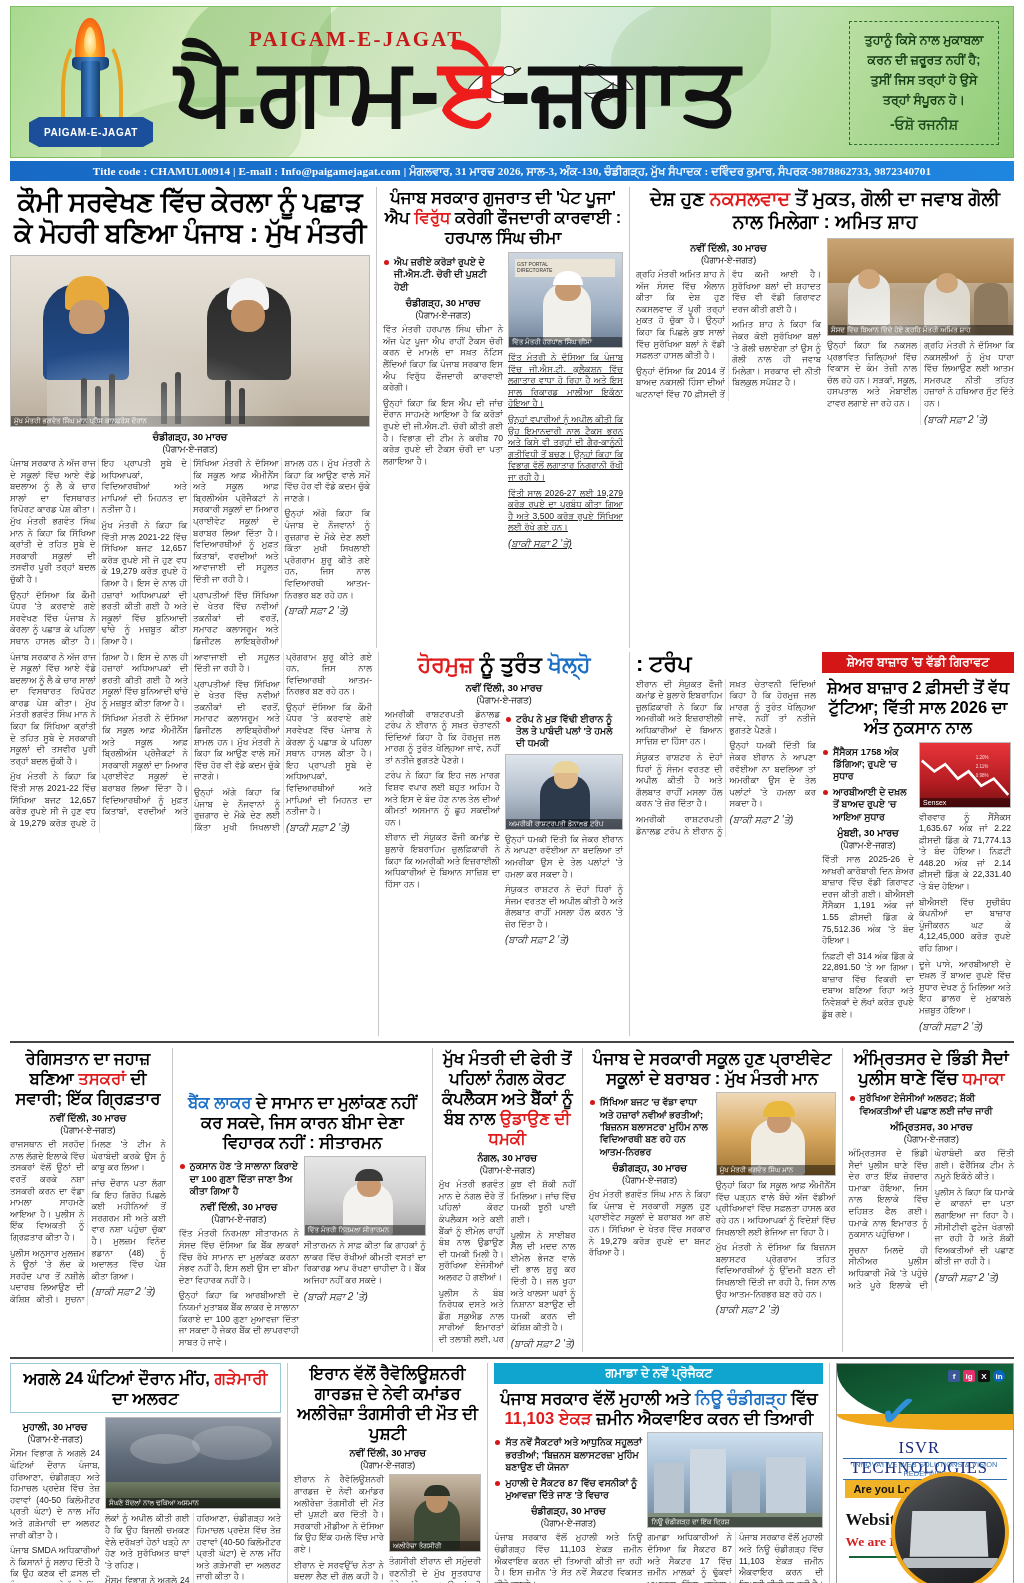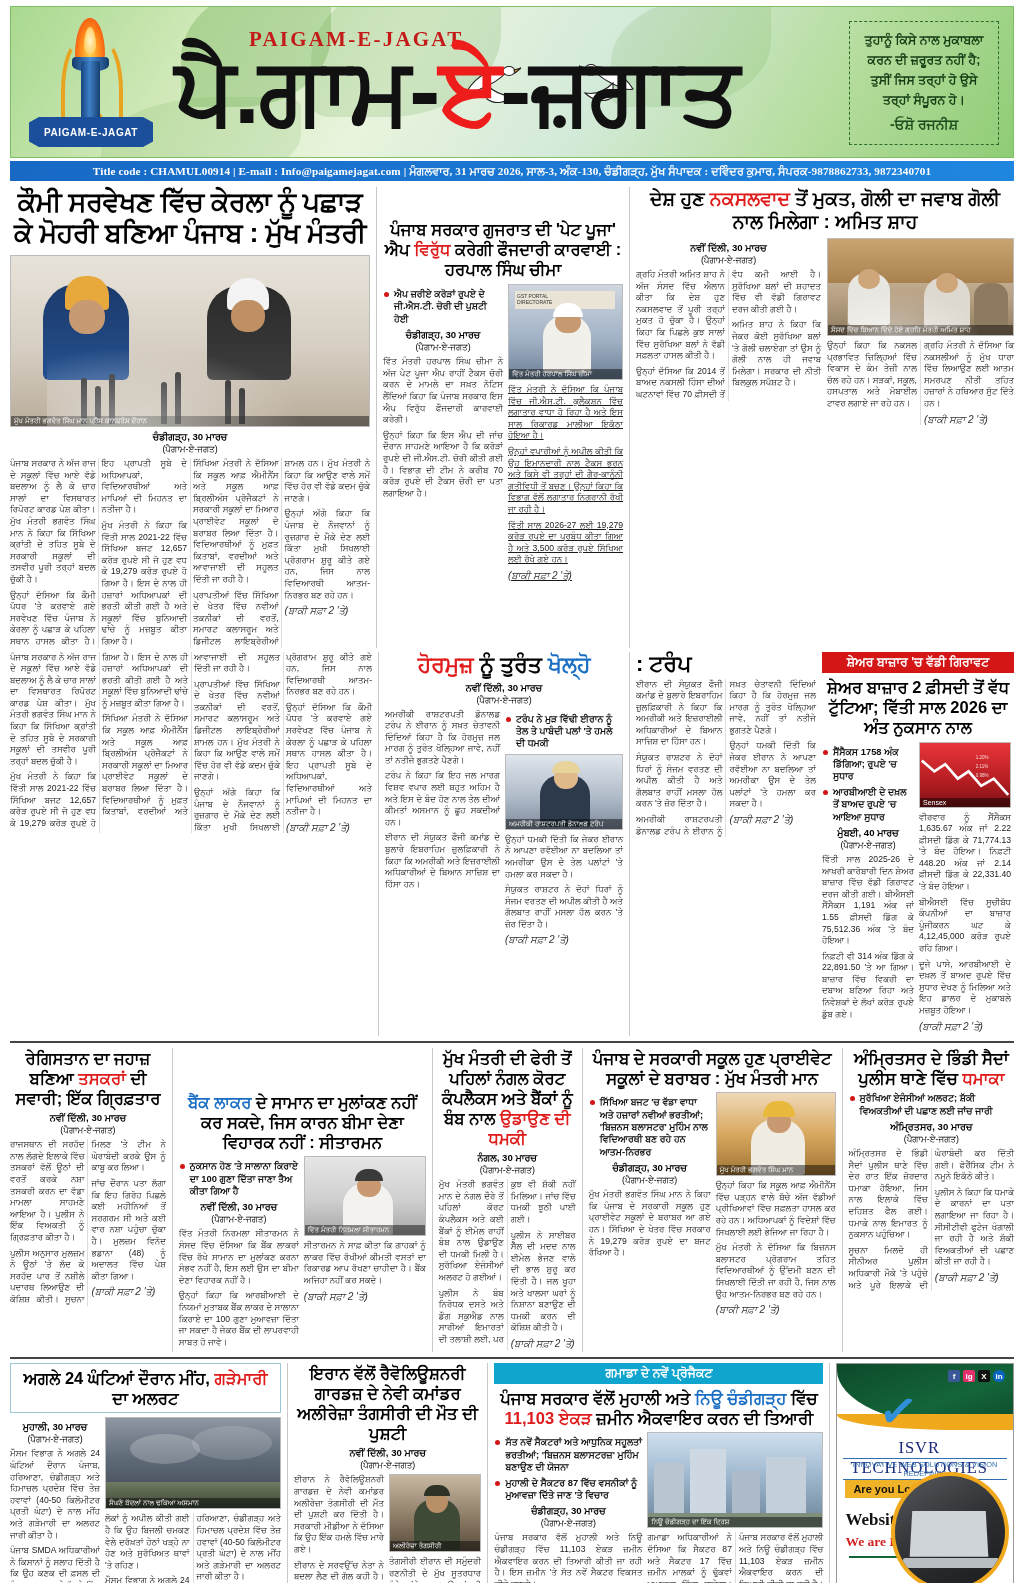--- a/index.html
+++ b/index.html
@@ -255,21 +255,21 @@
         <p>ਮੁੱਖ ਮੰਤਰੀ ਨੇ ਕਿਹਾ ਕਿ ਵਿੱਤੀ ਸਾਲ 2021-22 ਵਿੱਚ ਸਿੱਖਿਆ ਬਜਟ 12,657 ਕਰੋੜ ਰੁਪਏ ਸੀ ਜੋ ਹੁਣ ਵਧ ਕੇ 19,279 ਕਰੋੜ ਰੁਪਏ ਹੋ ਗਿਆ ਹੈ। ਇਸ ਦੇ ਨਾਲ ਹੀ ਹਜ਼ਾਰਾਂ ਅਧਿਆਪਕਾਂ ਦੀ ਭਰਤੀ ਕੀਤੀ ਗਈ ਹੈ ਅਤੇ ਸਕੂਲਾਂ ਵਿੱਚ ਬੁਨਿਆਦੀ ਢਾਂਚੇ ਨੂੰ ਮਜ਼ਬੂਤ ਕੀਤਾ ਗਿਆ ਹੈ।</p>
         <p>ਸਿੱਖਿਆ ਮੰਤਰੀ ਨੇ ਦੱਸਿਆ ਕਿ ਸਕੂਲ ਆਫ਼ ਐਮੀਨੈਂਸ ਅਤੇ ਸਕੂਲ ਆਫ਼ ਬ੍ਰਿਲੀਅੰਸ ਪ੍ਰੋਜੈਕਟਾਂ ਨੇ ਸਰਕਾਰੀ ਸਕੂਲਾਂ ਦਾ ਮਿਆਰ ਪ੍ਰਾਈਵੇਟ ਸਕੂਲਾਂ ਦੇ ਬਰਾਬਰ ਲਿਆ ਦਿੱਤਾ ਹੈ। ਵਿਦਿਆਰਥੀਆਂ ਨੂੰ ਮੁਫ਼ਤ ਕਿਤਾਬਾਂ, ਵਰਦੀਆਂ ਅਤੇ ਆਵਾਜਾਈ ਦੀ ਸਹੂਲਤ ਦਿੱਤੀ ਜਾ ਰਹੀ ਹੈ।</p>
         <p>ਪ੍ਰਾਪਤੀਆਂ ਵਿੱਚ ਸਿੱਖਿਆ ਦੇ ਖੇਤਰ ਵਿੱਚ ਨਵੀਆਂ ਤਕਨੀਕਾਂ ਦੀ ਵਰਤੋਂ, ਸਮਾਰਟ ਕਲਾਸਰੂਮ ਅਤੇ ਡਿਜੀਟਲ ਲਾਇਬ੍ਰੇਰੀਆਂ ਸ਼ਾਮਲ ਹਨ। ਮੁੱਖ ਮੰਤਰੀ ਨੇ ਕਿਹਾ ਕਿ ਆਉਣ ਵਾਲੇ ਸਮੇਂ ਵਿੱਚ ਹੋਰ ਵੀ ਵੱਡੇ ਕਦਮ ਚੁੱਕੇ ਜਾਣਗੇ।</p>
         <p>ਉਨ੍ਹਾਂ ਅੱਗੇ ਕਿਹਾ ਕਿ ਪੰਜਾਬ ਦੇ ਨੌਜਵਾਨਾਂ ਨੂੰ ਰੁਜ਼ਗਾਰ ਦੇ ਮੌਕੇ ਦੇਣ ਲਈ ਕਿੱਤਾ ਮੁਖੀ ਸਿਖਲਾਈ ਪ੍ਰੋਗਰਾਮ ਸ਼ੁਰੂ ਕੀਤੇ ਗਏ ਹਨ, ਜਿਸ ਨਾਲ ਵਿਦਿਆਰਥੀ ਆਤਮ-ਨਿਰਭਰ ਬਣ ਰਹੇ ਹਨ।</p>
         <p class="contd">(ਬਾਕੀ ਸਫ਼ਾ 2 'ਤੇ)</p>
       </div>
     </div>
 
     <div class="vrule"></div>
 
-    <div style="width:240px;margin-top:32px;">
+    <div style="width:240px;">
       <h2 class="hl sm hl-center">ਪੰਜਾਬ ਸਰਕਾਰ ਗੁਜਰਾਤ ਦੀ 'ਪੇਟ ਪੂਜਾ' ਐਪ <span class="red">ਵਿਰੁੱਧ</span> ਕਰੇਗੀ ਫੌਜਦਾਰੀ ਕਾਰਵਾਈ : ਹਰਪਾਲ ਸਿੰਘ ਚੀਮਾ</h2>
       <div style="display:flex;gap:5px;margin-top:5px;">
         <div style="width:120px;">
           <ul class="bul">
             <li>ਐਪ ਜ਼ਰੀਏ ਕਰੋੜਾਂ ਰੁਪਏ ਦੇ ਜੀ.ਐਸ.ਟੀ. ਚੋਰੀ ਦੀ ਪੁਸ਼ਟੀ ਹੋਈ</li>
           </ul>
           <div class="dateline">
             <span>ਚੰਡੀਗੜ੍ਹ, 30 ਮਾਰਚ</span><br>
             <span class="sub">(ਪੈਗਾਮ-ਏ-ਜਗਤ)</span>
           </div>
@@ -402,21 +402,21 @@
       <div style="width:192px;">
         <div class="ribbon">ਸ਼ੇਅਰ ਬਾਜ਼ਾਰ 'ਚ ਵੱਡੀ ਗਿਰਾਵਟ</div>
         <h2 class="hl sm hl-center">ਸ਼ੇਅਰ ਬਾਜ਼ਾਰ 2 ਫ਼ੀਸਦੀ ਤੋਂ ਵੱਧ ਟੁੱਟਿਆ; ਵਿੱਤੀ ਸਾਲ 2026 ਦਾ ਅੰਤ ਨੁਕਸਾਨ ਨਾਲ</h2>
         <div style="display:flex;gap:5px;margin-top:5px;">
           <div style="width:92px;">
             <ul class="bul">
               <li>ਸੈਂਸੈਕਸ 1758 ਅੰਕ ਡਿੱਗਿਆ; ਰੁਪਏ 'ਚ ਸੁਧਾਰ</li>
               <li>ਆਰਬੀਆਈ ਦੇ ਦਖ਼ਲ ਤੋਂ ਬਾਅਦ ਰੁਪਏ 'ਚ ਆਇਆ ਸੁਧਾਰ</li>
             </ul>
             <div class="dateline">
-              <span>ਮੁੰਬਈ, 40 ਮਾਰਚ</span><br>
+              <span>ਮੁੰਬਈ, 30 ਮਾਰਚ</span><br>
               <span class="sub">(ਪੈਗਾਮ-ਏ-ਜਗਤ)</span>
             </div>
             <div class="body">
               <p>ਵਿੱਤੀ ਸਾਲ 2025-26 ਦੇ ਆਖ਼ਰੀ ਕਾਰੋਬਾਰੀ ਦਿਨ ਸ਼ੇਅਰ ਬਾਜ਼ਾਰ ਵਿੱਚ ਵੱਡੀ ਗਿਰਾਵਟ ਦਰਜ ਕੀਤੀ ਗਈ। ਬੀਐਸਈ ਸੈਂਸੈਕਸ 1,191 ਅੰਕ ਜਾਂ 1.55 ਫ਼ੀਸਦੀ ਡਿੱਗ ਕੇ 75,512.36 ਅੰਕ 'ਤੇ ਬੰਦ ਹੋਇਆ।</p>
               <p>ਨਿਫ਼ਟੀ ਵੀ 314 ਅੰਕ ਡਿੱਗ ਕੇ 22,891.50 'ਤੇ ਆ ਗਿਆ। ਬਾਜ਼ਾਰ ਵਿੱਚ ਵਿਕਰੀ ਦਾ ਦਬਾਅ ਬਣਿਆ ਰਿਹਾ ਅਤੇ ਨਿਵੇਸ਼ਕਾਂ ਦੇ ਲੱਖਾਂ ਕਰੋੜ ਰੁਪਏ ਡੁੱਬ ਗਏ।</p>
             </div>
           </div>
           <div style="width:92px;">
             <div class="photo ph-market" style="height:66px;">
               <svg viewBox="0 0 100 60" style="position:absolute;inset:0;width:100%;height:100%;">

